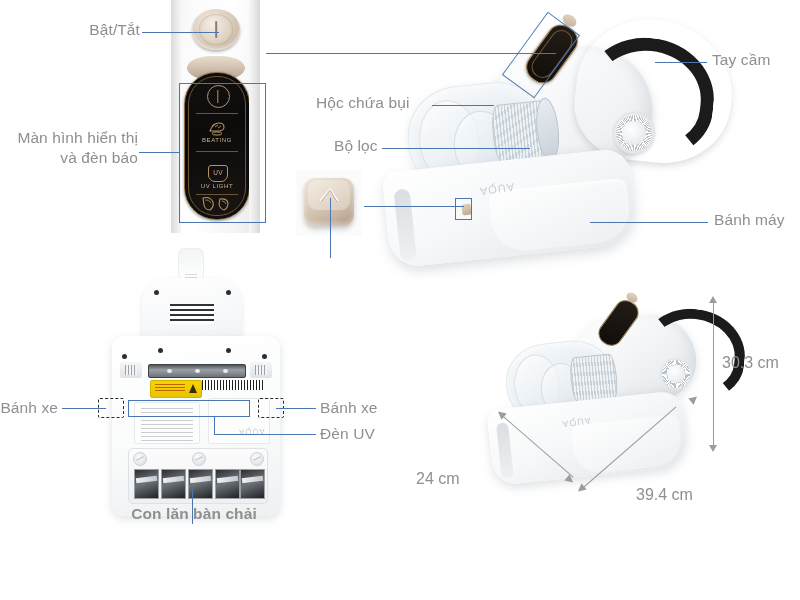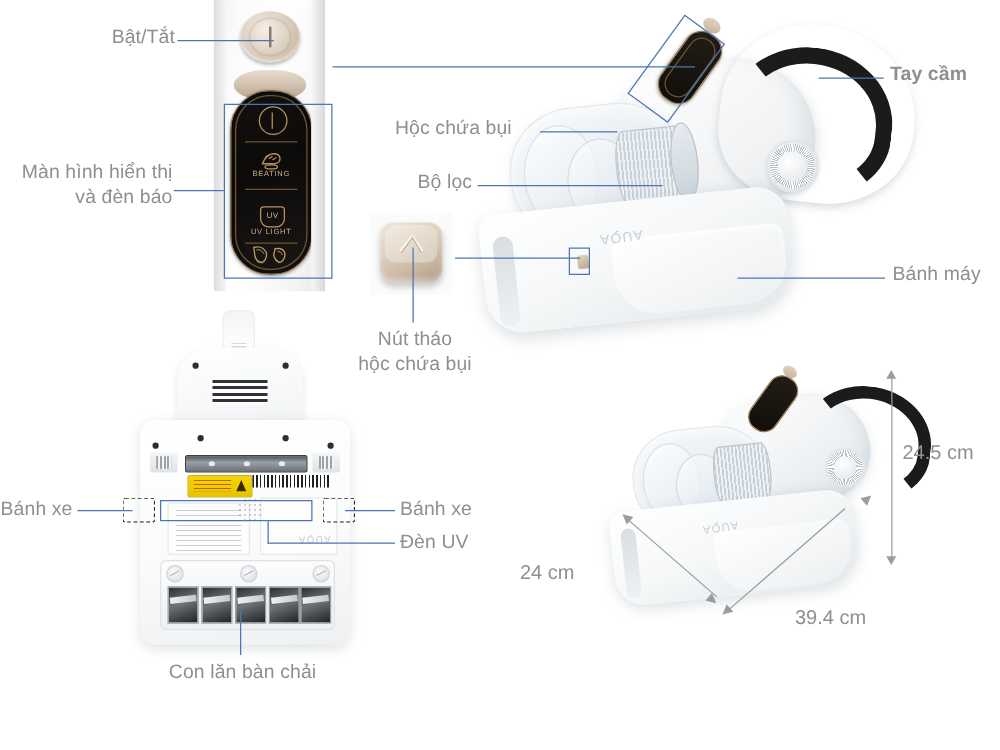--- a/index.html
+++ b/index.html
@@ -534,26 +534,26 @@
       <div id="dBaseLip"></div>
       <div class="aqua-mark" style="left:74px;top:16px;font-size:9px;">AQUA</div>
     </div>
     <div id="dPanelSm"></div>
     <div id="dPanelCapSm"></div>
   </div>
 
   <div class="dimline v" style="left:713px;top:300px;height:148px;"></div>
   <div class="arrowhead" style="left:709px;top:296px;border-left:4px solid transparent;border-right:4px solid transparent;border-bottom:7px solid #9a9d9f;"></div>
   <div class="arrowhead" style="left:709px;top:445px;border-left:4px solid transparent;border-right:4px solid transparent;border-top:7px solid #9a9d9f;"></div>
-  <div class="dimtext" style="left:722px;top:354px;">24.5 cm</div>
+  <div class="dimtext" style="left:722px;top:354px;">30.3 cm</div>
 
   <div class="dimline d" style="left:501px;top:414px;width:96px;transform:rotate(41deg);"></div>
   <div class="arrowhead" style="left:497px;top:410px;border-top:4px solid transparent;border-bottom:4px solid transparent;border-right:8px solid #9a9d9f;transform:rotate(41deg);"></div>
   <div class="arrowhead" style="left:566px;top:476px;border-top:4px solid transparent;border-bottom:4px solid transparent;border-left:8px solid #9a9d9f;transform:rotate(41deg);"></div>
-  <div class="dimtext" style="left:416px;top:450px;">24 cm</div>
+  <div class="dimtext" style="left:416px;top:470px;">24 cm</div>
 
   <div class="dimline d" style="left:581px;top:489px;width:126px;transform:rotate(-41deg);"></div>
   <div class="arrowhead" style="left:577px;top:485px;border-top:4px solid transparent;border-bottom:4px solid transparent;border-right:8px solid #9a9d9f;transform:rotate(-41deg);"></div>
   <div class="arrowhead" style="left:690px;top:395px;border-top:4px solid transparent;border-bottom:4px solid transparent;border-left:8px solid #9a9d9f;transform:rotate(-41deg);"></div>
   <div class="dimtext" style="left:636px;top:486px;">39.4 cm</div>
 
   <div class="line h" style="left:142px;top:32px;width:77px;"></div>
 
   <div class="line h" style="left:266px;top:53px;width:290px;"></div>
 
@@ -578,22 +578,20 @@
   <div class="line v" style="left:214px;top:417px;height:18px;"></div>
   <div class="line h" style="left:214px;top:434px;width:102px;"></div>
 
   <div class="line v" style="left:192px;top:489px;height:35px;"></div>
 
   <div class="label r" style="left:2px;top:128px;width:136px;">Màn hình hiển thị
 và đèn báo</div>
   <div class="label r" style="left:20px;top:20px;width:120px;">Bật/Tắt</div>
   <div class="label" style="left:316px;top:93px;">Hộc chứa bụi</div>
   <div class="label" style="left:334px;top:136px;">Bộ lọc</div>
-  <div class="label" style="left:712px;top:50px;font-weight:bold;">Tay cầm</div>
+  <div class="label" style="left:712px;top:50px;">Tay cầm</div>
   <div class="label" style="left:714px;top:210px;">Bánh máy</div>
-  <div class="label c" style="left:258px;top:262px;width:148px;">Nút tháo
-hộc chứa bụi</div>
   <div class="label r" style="left:-2px;top:398px;width:60px;">Bánh xe</div>
   <div class="label" style="left:320px;top:398px;">Bánh xe</div>
   <div class="label" style="left:320px;top:424px;">Đèn UV</div>
-  <div class="label c" style="left:110px;top:528px;width:168px;">Con lăn bàn chải</div>
+  <div class="label c" style="left:110px;top:504px;width:168px;font-weight:bold;">Con lăn bàn chải</div>
 
 </div>
 
 </body></html>

